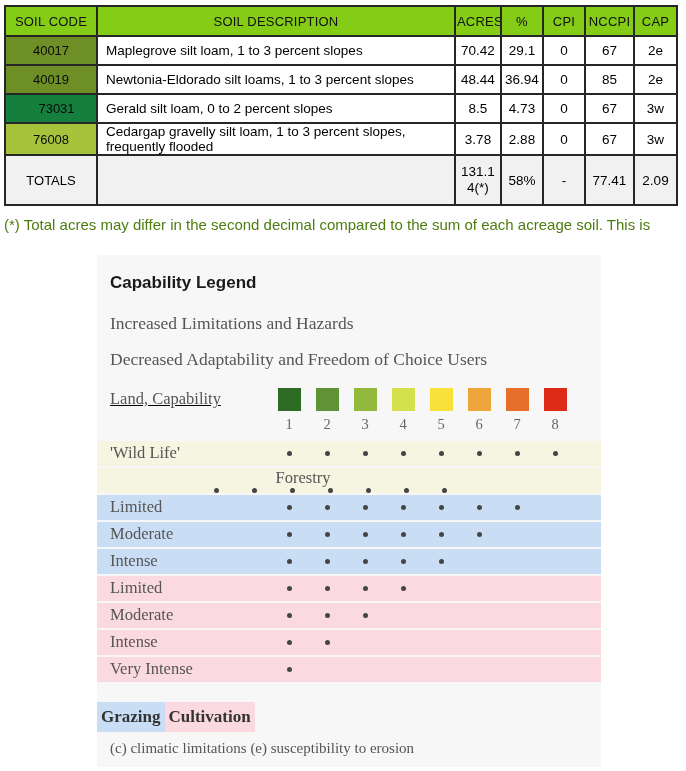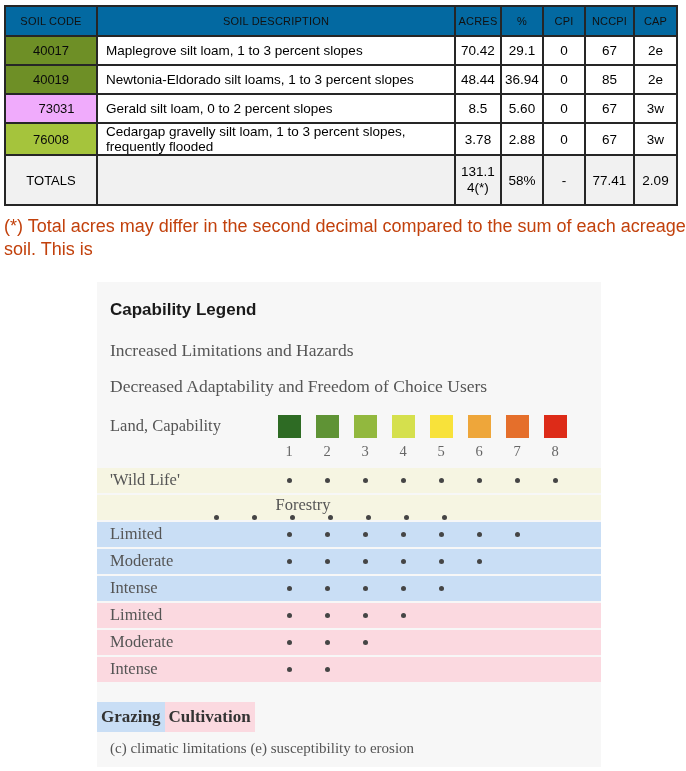--- a/index.html
+++ b/index.html
@@ -7,50 +7,50 @@
     width:686px; height:771px; background:#ffffff; overflow:hidden;
     font-family:"Liberation Sans", sans-serif; color:#000;
   }
   
   table.soil {
     border-collapse:collapse; table-layout:fixed; width:672px;
     margin:5px 0 0 4px;
   }
   table.soil th, table.soil td { border:2px solid #262626; overflow:hidden; }
   table.soil th {
-    background:#0369a1; font-weight:400; font-size:11px; color:#111;
+    background:#84cc16; font-weight:400; font-size:13px; color:#111;
     height:26px; text-align:center; letter-spacing:.2px;
   }
   tr.data-row { height:29px; }
   td.code-cell  { text-align:center; font-size:13px; color:#0a0a0a; }
   td.desc-cell  { font-size:13.5px; padding:0 8px; text-align:left; background:#fff; }
   td.num-cell   { text-align:center; font-size:13.5px; background:#fff; }
   tr.totals-row td { background:#f1f1f1; }
   tr.totals-row { height:50px; }
   td.totals-label { text-align:center; font-size:13px; }
   td.acres-total { white-space:pre-line; line-height:1.2; padding:2px 1px; }
   
   .table-footnote {
-    margin:9px 0 8px 4px; font-size:18px; line-height:1.3; color:#c2410c;
+    margin:9px 0 8px 4px; font-size:15px; line-height:1.3; color:#4d7c0f;
   }
   
   .panel {
     margin:20px 0 0 97px; width:504px; background:#f7f7f7;
     padding:18px 0 8px 0; box-sizing:border-box;
   }
   .panel-title {
     margin-left:13px; font-size:17px; font-weight:bold; color:#1a1a1a;
     font-family:"Liberation Sans", sans-serif;
   }
   .panel-sub {
     margin:20px 0 0 13px; font-family:"Liberation Serif", serif;
     font-size:17.5px; color:#555;
   }
   .panel-sub.second { margin-top:15px; }
-  .scale-row { display:flex; align-items:center; margin-top:18px; }
+  .scale-row { display:flex; align-items:center; margin-top:18px;text-decoration:underline; }
   .row-label {
     width:173px; box-sizing:border-box; padding-left:13px; flex:none;
     font-family:"Liberation Serif", serif; font-size:16.5px; color:#555;
     white-space:nowrap;
   }
   .cols { display:flex; flex:none; }
   .cell { width:38px; height:100%; display:flex; align-items:center; justify-content:center; flex:none; }
   .sq { width:23px; height:23px; }
   .nums-row { display:flex; margin-top:6px; height:16px; align-items:center; }
   .class-num {
@@ -109,24 +109,24 @@
         <tr class="data-row">
           <td class="code-cell" style="background: rgb(110, 143, 38);">40019</td>
           <td class="desc-cell">Newtonia-Eldorado silt loams, 1 to 3 percent slopes</td>
           <td class="num-cell">48.44</td>
           <td class="num-cell">36.94</td>
           <td class="num-cell">0</td>
           <td class="num-cell">85</td>
           <td class="num-cell">2e</td>
         </tr>
         <tr class="data-row">
-          <td class="code-cell" style="background: #f0abfc; padding-left: 12px;">73031</td>
+          <td class="code-cell" style="background: #15803d; padding-left: 12px;">73031</td>
           <td class="desc-cell">Gerald silt loam, 0 to 2 percent slopes</td>
           <td class="num-cell">8.5</td>
-          <td class="num-cell">5.60</td>
+          <td class="num-cell">4.73</td>
           <td class="num-cell">0</td>
           <td class="num-cell">67</td>
           <td class="num-cell">3w</td>
         </tr>
         <tr class="data-row">
           <td class="code-cell" style="background: rgb(165, 196, 60);">76008</td>
           <td class="desc-cell">Cedargap gravelly silt loam, 1 to 3 percent slopes, frequently flooded</td>
           <td class="num-cell">3.78</td>
           <td class="num-cell">2.88</td>
           <td class="num-cell">0</td>
@@ -380,20 +380,35 @@
               <span class="dot" style="background: rgb(69, 69, 69);"></span>
             </div>
             <div class="cell"></div>
             <div class="cell"></div>
             <div class="cell"></div>
             <div class="cell"></div>
             <div class="cell"></div>
             <div class="cell"></div>
           </div>
         </div>
+        <div class="lrow" style="background: rgb(251, 217, 224);">
+          <div class="row-label">Very Intense</div>
+          <div class="cols">
+            <div class="cell">
+              <span class="dot" style="background: rgb(69, 69, 69);"></span>
+            </div>
+            <div class="cell"></div>
+            <div class="cell"></div>
+            <div class="cell"></div>
+            <div class="cell"></div>
+            <div class="cell"></div>
+            <div class="cell"></div>
+            <div class="cell"></div>
+          </div>
+        </div>
       </div>
 
     <div class="key-line">
       <span class="key" id="key-grazing" style="background: rgb(201, 222, 245); margin-top: 12px;">Grazing</span><span class="key" id="key-cultivation" style="background: rgb(251, 217, 224);">Cultivation</span>
     </div>
 
     <div class="legend-notes">
       <div>(c) climatic limitations (e) susceptibility to erosion</div>
 
     </div>

